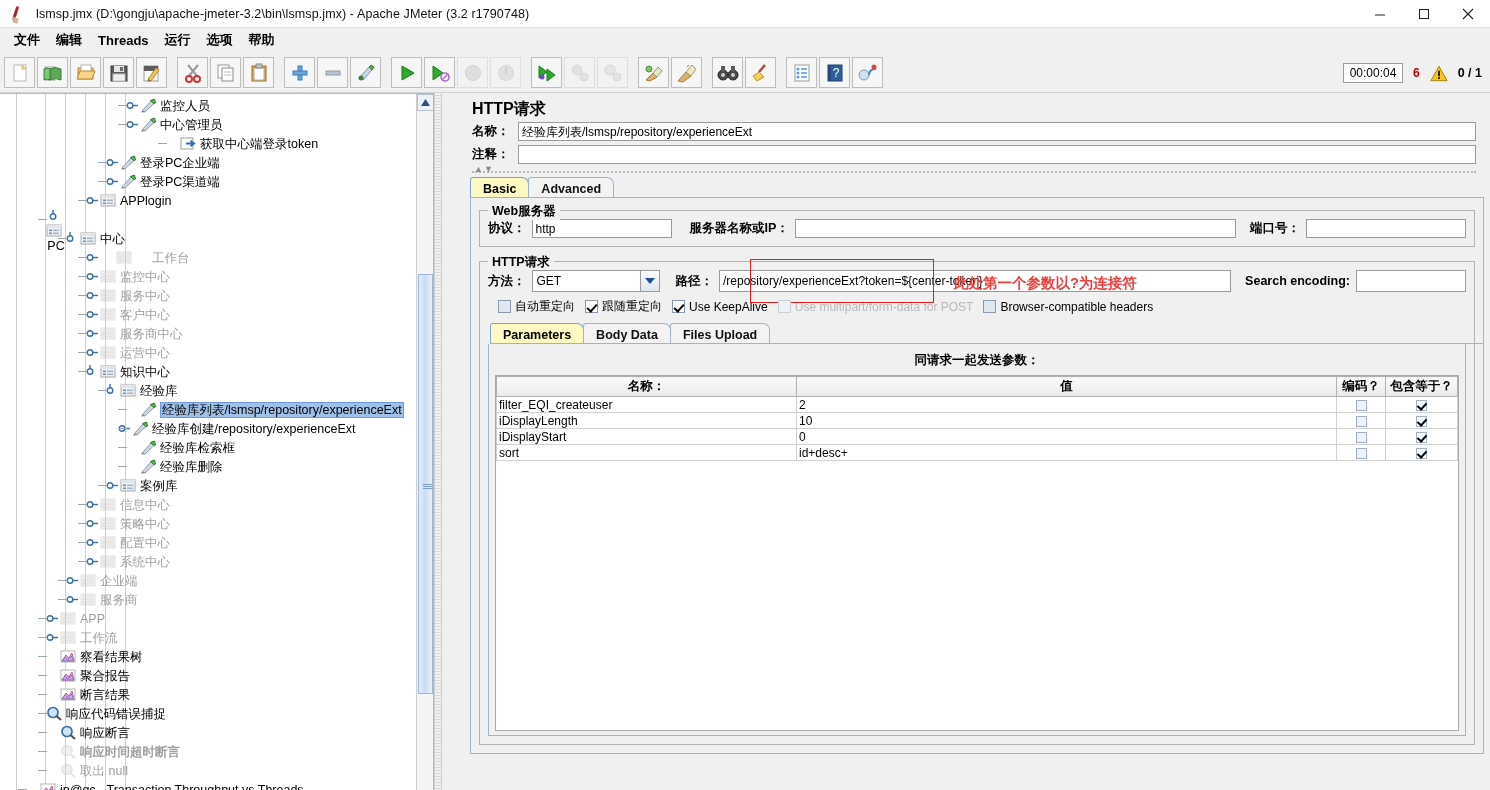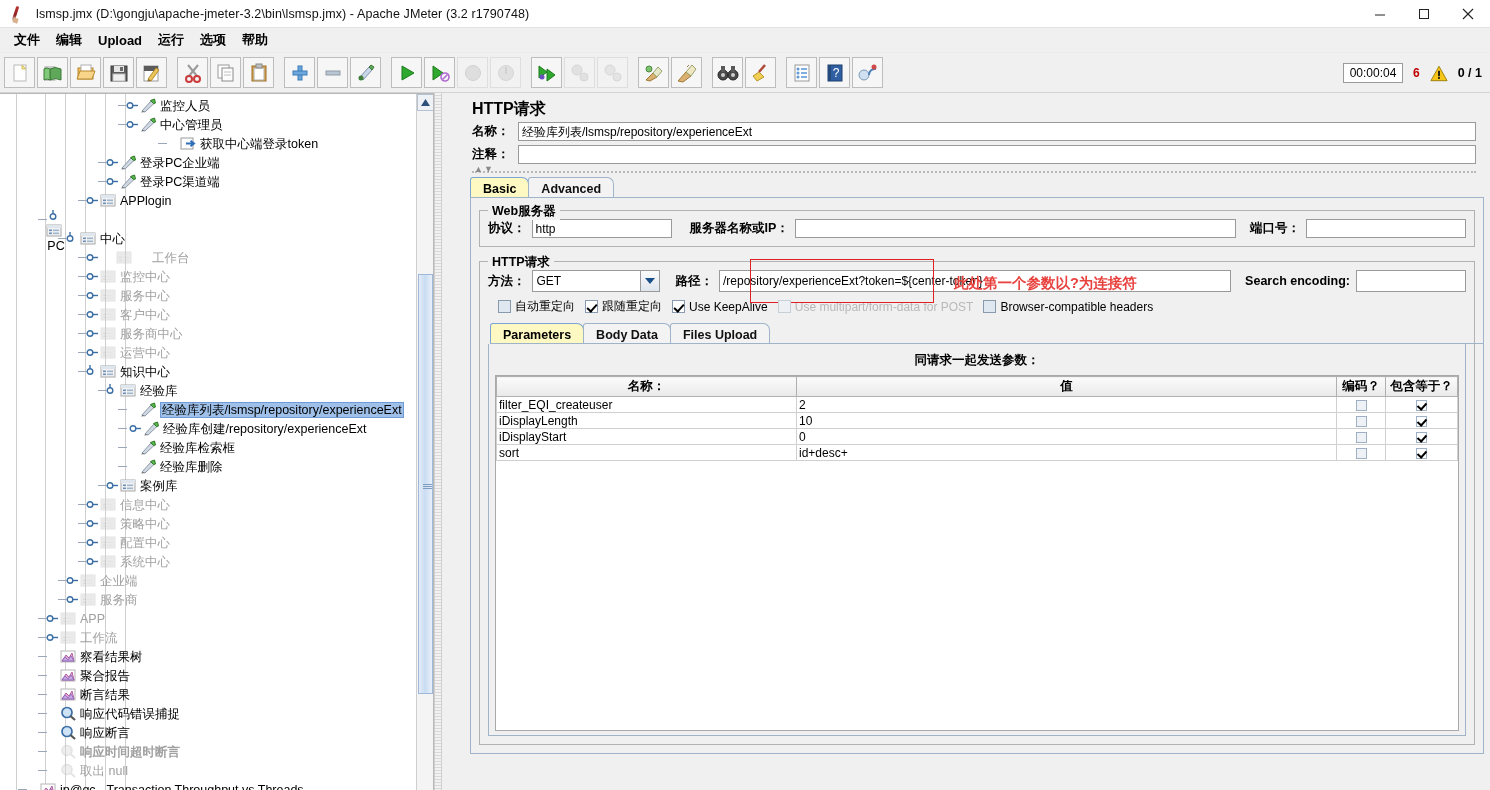--- a/index.html
+++ b/index.html
@@ -283,21 +283,21 @@
             <line x1="1" y1="1" x2="11" y2="11" stroke="#222" stroke-width="1.1"></line>
             <line x1="11" y1="1" x2="1" y2="11" stroke="#222" stroke-width="1.1"></line>
           </svg>
       </div>
     </div>
   </div>
 
   <div class="menubar">
     <div class="menu-item">文件</div>
     <div class="menu-item">编辑</div>
-    <div class="menu-item">Upload</div>
+    <div class="menu-item">Threads</div>
     <div class="menu-item">运行</div>
     <div class="menu-item">选项</div>
     <div class="menu-item">帮助</div>
   </div>
 
   <div class="toolbar">
 
     <div class="tbtn">
       <svg width="20" height="20">
           <rect x="4" y="2" width="12" height="16" fill="#fefefe" stroke="#b9b9b9"></rect>
@@ -776,21 +776,21 @@
           <div class="row" style="top: 306px; left: 126px;">
             <span class="knob none"></span>
             <span class="ic"><svg width="17" height="15" style="">
                 <path d="M2 13 L11 3 L14 5.5 L5 14 Z" fill="#cfd8e2" stroke="#8d9aa8"></path>
                 <path d="M10.5 2.5 L14.5 1 L15.5 5 L13.6 5.6 Z" fill="#58b54c" stroke="#2f7a28"></path>
                 <path d="M2 13 L5 14 L1.3 14.6 Z" fill="#6a6a6a"></path>
               </svg></span>
             <span class="lbl sel">经验库列表/lsmsp/repository/experienceExt</span>
           </div>
           <div class="hstub" style="left: 118px; top: 315px; width: 9px;"></div>
-          <div class="row" style="top: 325px; left: 129px;">
+          <div class="row" style="top: 325px; left: 118px;">
             <span class="knob"><svg width="13" height="13">
                 <circle cx="4" cy="6.5" r="2.8" fill="#fff" stroke="#3a6ea5" stroke-width="1.4"></circle>
                 <line x1="6.8" y1="6.5" x2="12" y2="6.5" stroke="#3a6ea5" stroke-width="1.4"></line>
               </svg></span>
             <span class="ic"><svg width="17" height="15" style="">
                 <path d="M2 13 L11 3 L14 5.5 L5 14 Z" fill="#cfd8e2" stroke="#8d9aa8"></path>
                 <path d="M10.5 2.5 L14.5 1 L15.5 5 L13.6 5.6 Z" fill="#58b54c" stroke="#2f7a28"></path>
                 <path d="M2 13 L5 14 L1.3 14.6 Z" fill="#6a6a6a"></path>
               </svg></span>
             <span class="lbl">经验库创建/repository/experienceExt</span>
@@ -983,21 +983,21 @@
           <div class="row" style="top: 591px; left: 46px;">
             <span class="knob none"></span>
             <span class="ic"><svg width="17" height="15" style="">
                 <rect x="1" y="2" width="14" height="11" fill="#fff" stroke="#b6b6b6"></rect>
                 <path d="M2 12 L6 6 L9 9 L12 4 L14 12 Z" fill="#e7a8d8" stroke="#b060a0"></path>
                 <path d="M2 12 L5 8 L8 11 L11 7 L14 12 Z" fill="#c4a9e8" stroke="#8668bb" opacity="0.85"></path>
               </svg></span>
             <span class="lbl">断言结果</span>
           </div>
           <div class="hstub" style="left: 38px; top: 600px; width: 9px;"></div>
-          <div class="row" style="top: 610px; left: 46px;">
+          <div class="row" style="top: 610px; left: 32px;">
             <span class="knob none"></span>
             <span class="ic"><svg width="17" height="15">
                 <circle cx="7" cy="6.5" r="5" fill="#cfe3f7" stroke="#3b6ea5" stroke-width="1.7"></circle>
                 <line x1="10.5" y1="10" x2="15" y2="14" stroke="#555" stroke-width="2.2"></line>
               </svg></span>
             <span class="lbl">响应代码错误捕捉</span>
           </div>
           <div class="hstub" style="left: 38px; top: 619px; width: 9px;"></div>
           <div class="row" style="top: 629px; left: 46px;">
             <span class="knob none"></span>

